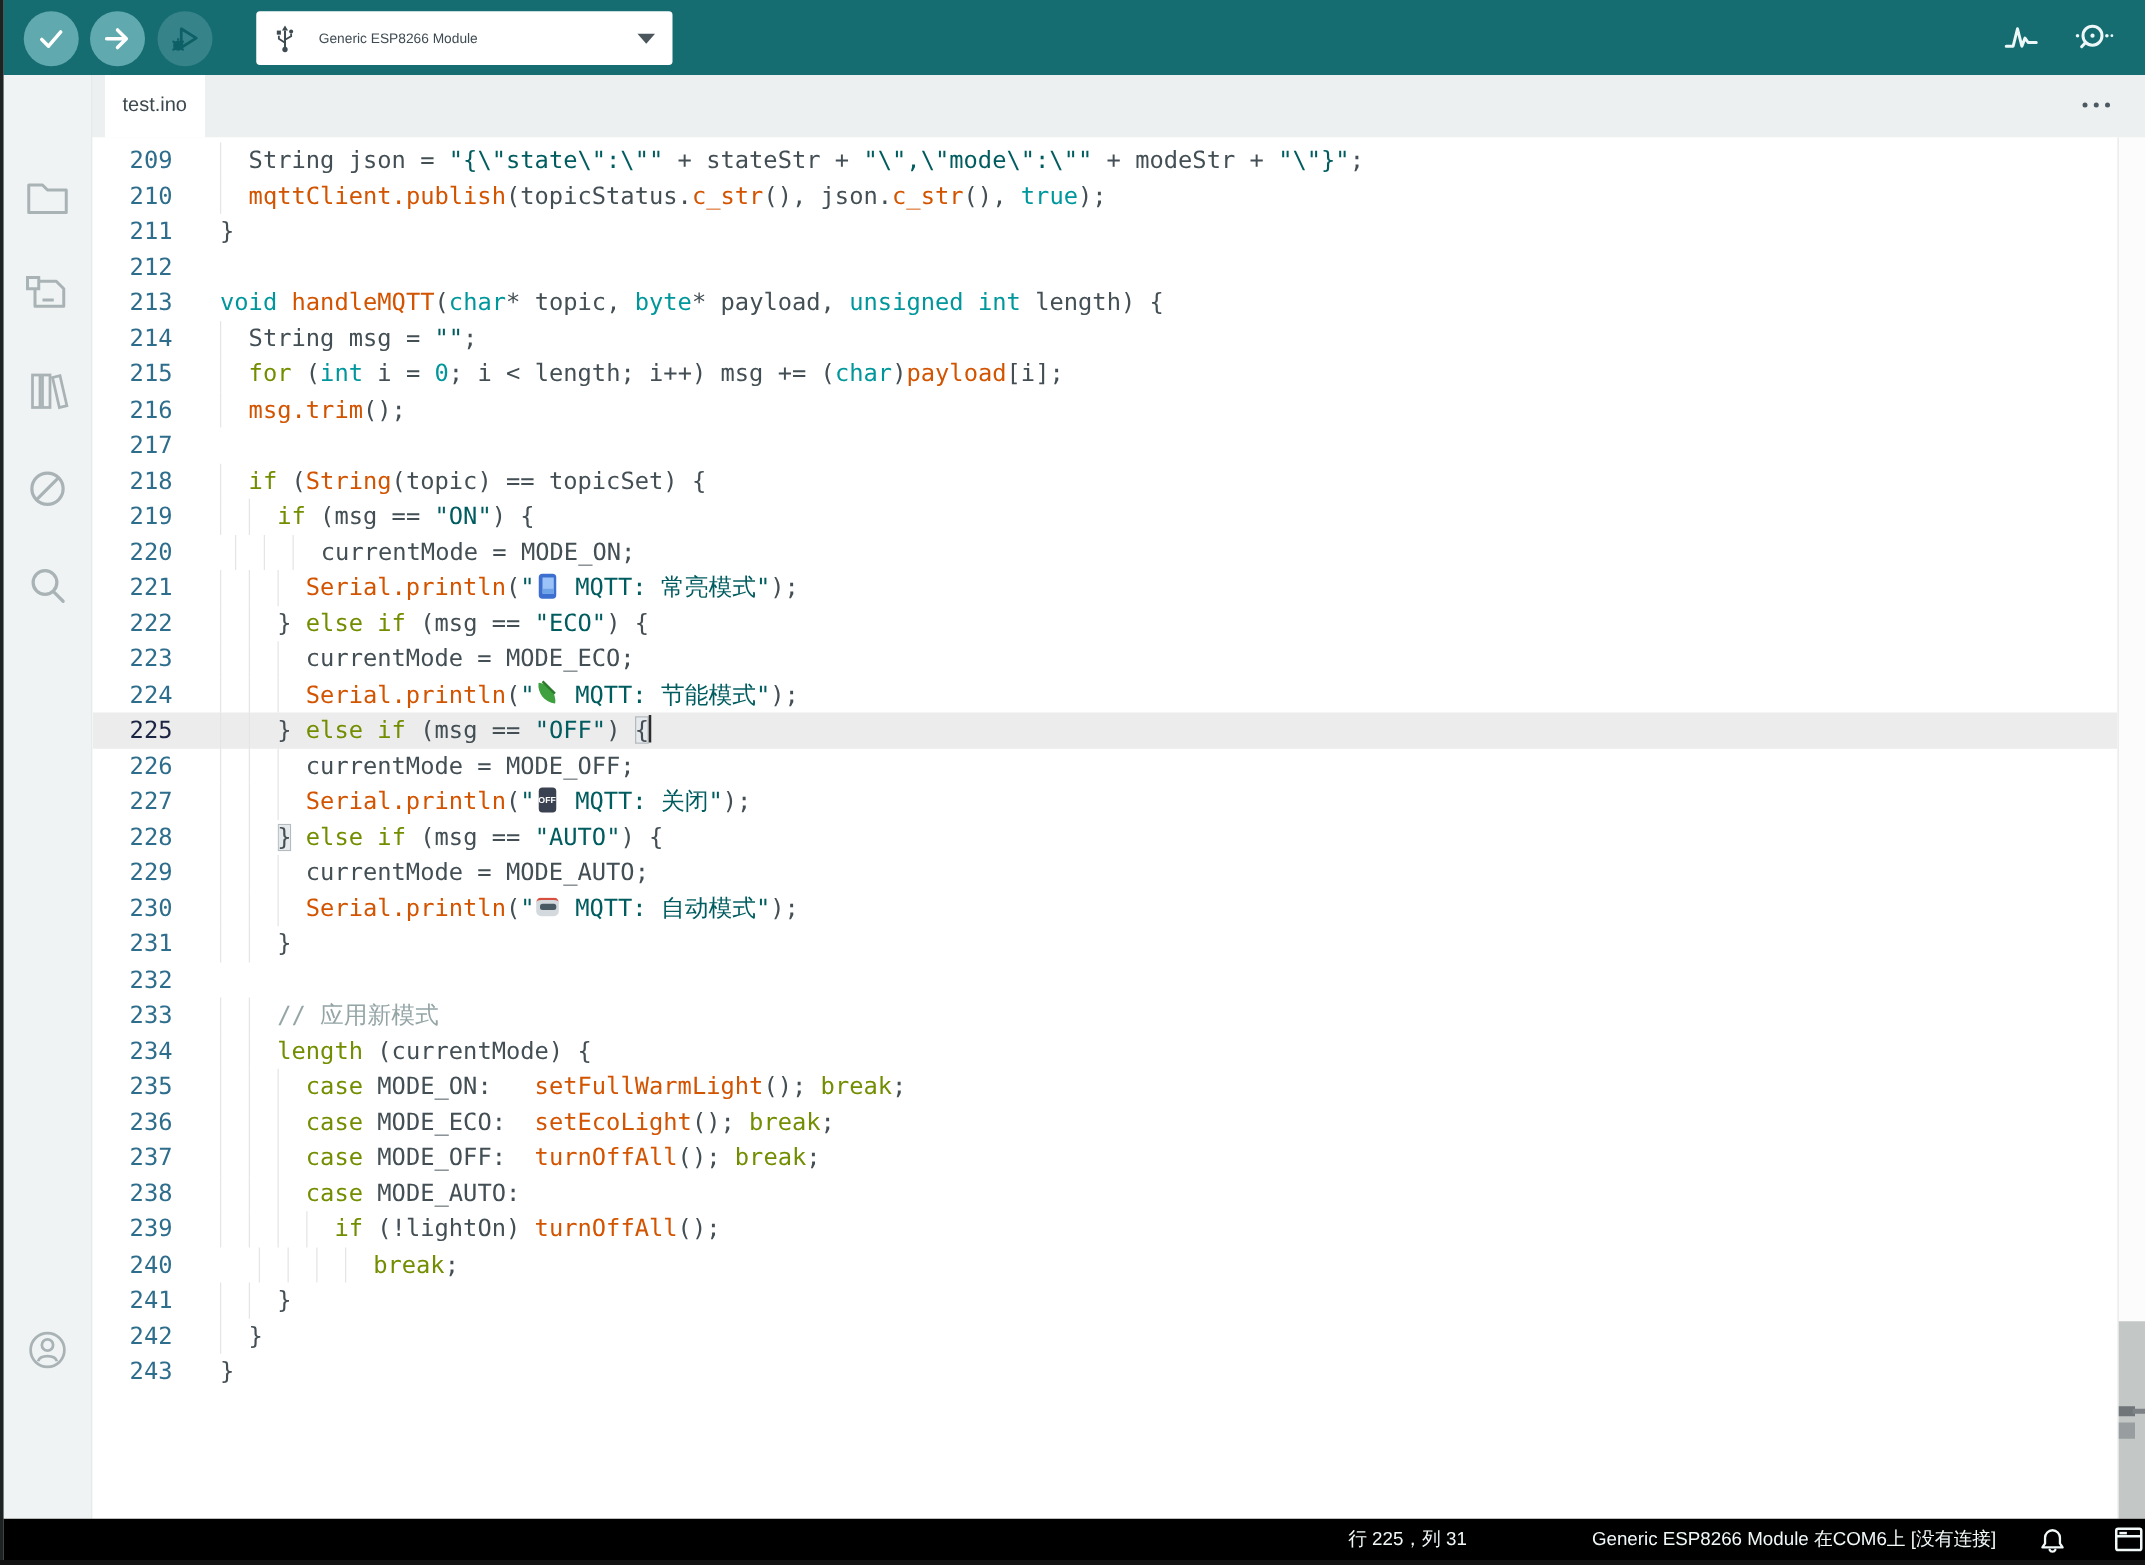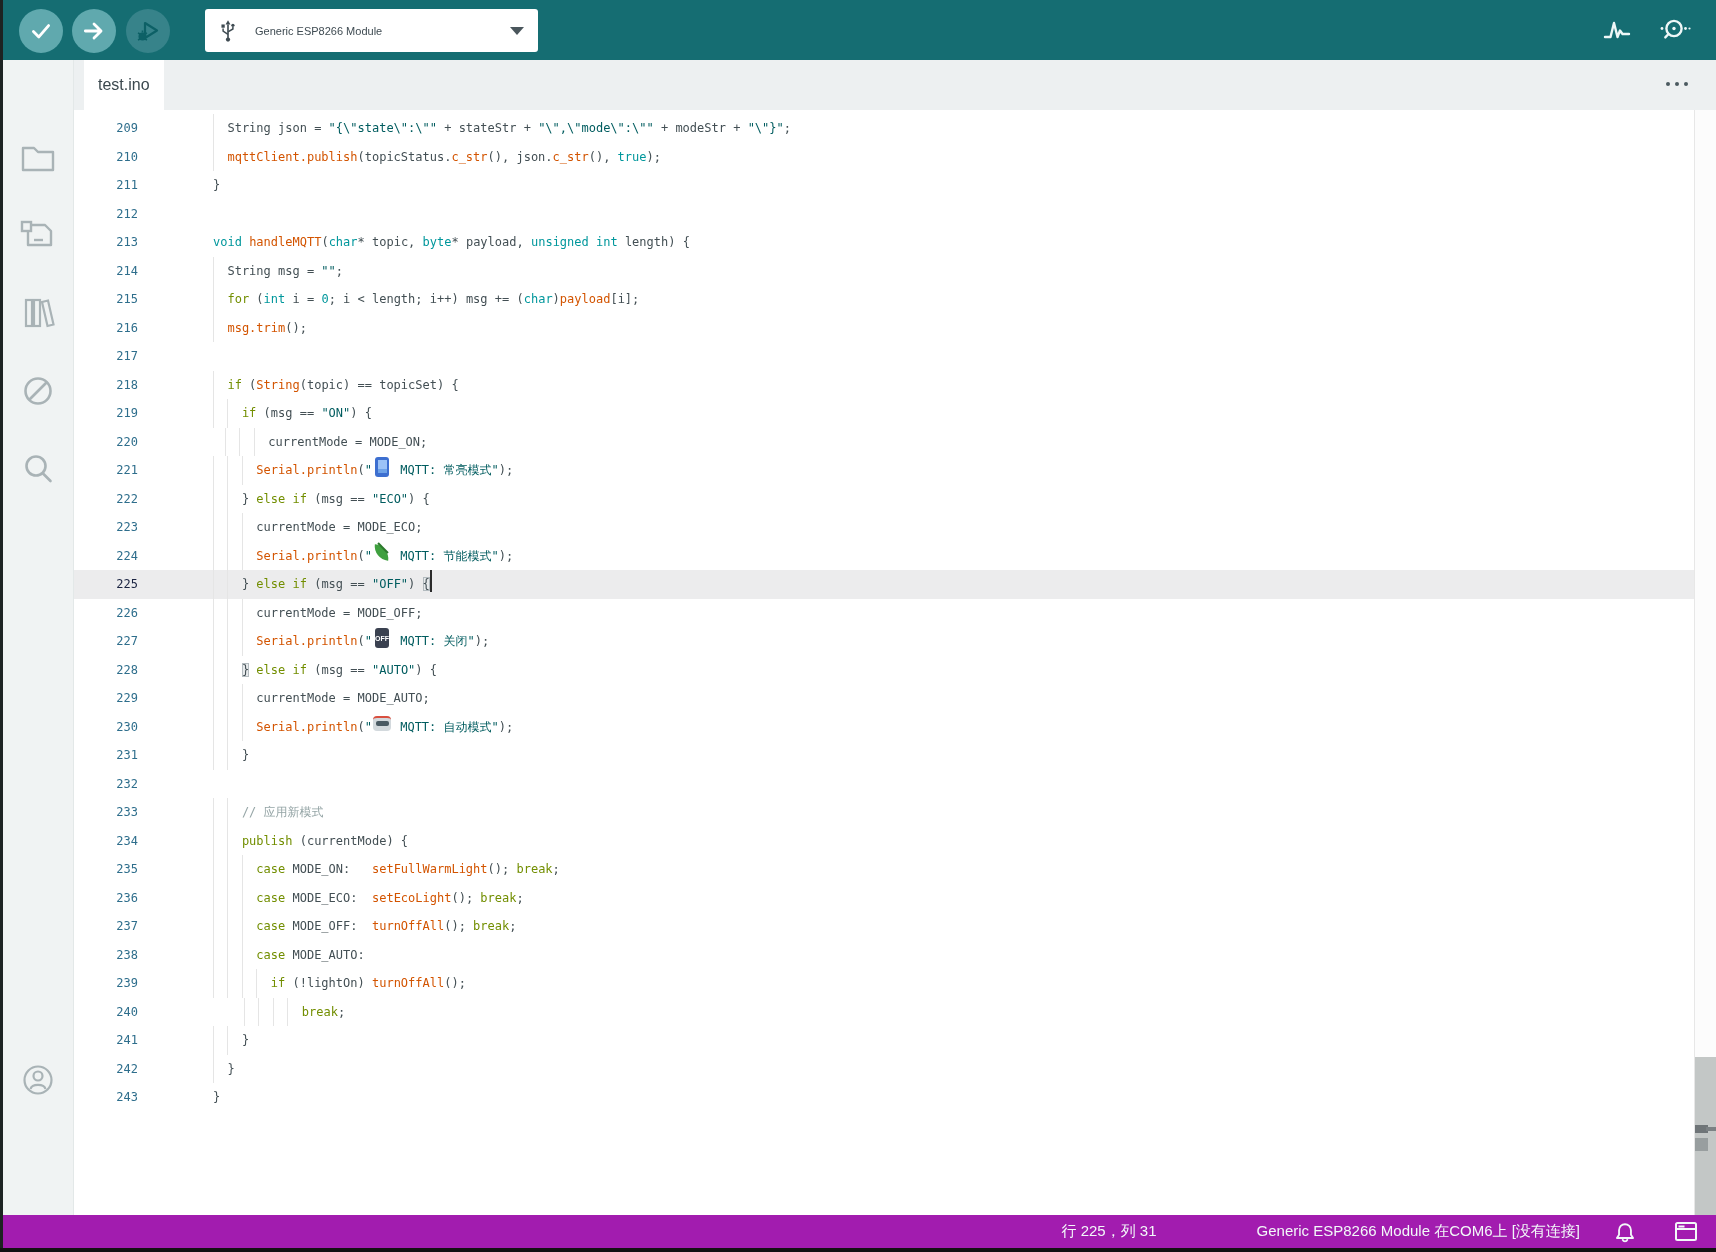--- a/index.html
+++ b/index.html
@@ -36,21 +36,21 @@
 
   
   .sidebar{position:absolute;left:3px;top:60px;width:71px;height:1155px;background:#f0f3f3;
         border-right:1px solid #e3e8e8;box-sizing:border-box;}
   .side-ic{position:absolute;left:50%;transform:translateX(-50%);}
 
   
   .editor{position:absolute;left:74px;top:110px;width:1620px;height:1105px;background:#fff;overflow:hidden;}
   .rows{position:absolute;left:0;top:4px;right:0;}
   .row{display:flex;height:28.5px;line-height:28.5px;
-       font-family:"DejaVu Sans Mono","Liberation Mono",monospace;font-size:12px;gap:37px;}
+       font-family:"DejaVu Sans Mono","Liberation Mono",monospace;font-size:19px;}
   .row.current{background:#ececed;}
   .ln{flex:none;width:102px;text-align:right;padding-right:38px;box-sizing:border-box;
       color:#2e6e8c;user-select:none;}
   .row.current .ln{color:#1b2442;}
   .code{flex:1;white-space:pre;position:relative;color:#434f54;}
   .guide{position:absolute;top:0;bottom:0;width:1px;background:#e5e5e5;}
   .tk-p{color:#434f54;} .tk-k{color:#728E00;} .tk-t{color:#00979C;} .tk-s{color:#005C5F;}
   .tk-f{color:#D35400;} .tk-c{color:#95A5A6;} .tk-l{color:#00979C;}
   .tk-b{background:#e7eaec;box-shadow:inset 0 0 0 1px #b3bbbf;}
   .cursor{display:inline-block;width:2px;height:22px;background:#2b2b2b;vertical-align:-4px;}
@@ -76,23 +76,23 @@
 
   
   .scrollbar{position:absolute;left:1694px;top:110px;width:22px;height:1105px;background:#fcfcfc;
         border-left:1px solid #e7e7e7;box-sizing:border-box;}
   .sb-thumb{position:absolute;left:0;top:947px;width:22px;height:158px;background:#c3c7c6;}
   .sb-mark1{position:absolute;left:0;top:1015px;width:13px;height:8px;background:#6f7578;}
   .sb-mark2{position:absolute;left:0;top:1028px;width:13px;height:13px;background:#989e9f;}
   .sb-mark3{position:absolute;left:11px;top:1017px;width:11px;height:4px;background:#7b8184;}
 
   
-  .statusbar{position:absolute;left:3px;top:1215px;width:1713px;height:33px;background:#a21caf;
+  .statusbar{position:absolute;left:3px;top:1215px;width:1713px;height:33px;background:#000000;
         display:flex;align-items:center;justify-content:flex-end;box-sizing:border-box;
-        padding-right:18px;color:#f2f9f9;font-size:15px;}
+        padding-right:1px;color:#f2f9f9;font-size:15px;}
   .sb-pos{margin-right:100px;}
   .sb-board{margin-right:34px;}
   .sb-bell{margin-right:38px;display:flex;align-items:center;}
   svg{display:block;}
 </style>
 </head>
 <body>
 
 <div class="app">
   <div class="edge-left"></div>
@@ -303,21 +303,21 @@
         <div class="row">
           <span class="ln">232</span>
           <span class="code" style="padding-left: 0ch;"></span>
         </div>
         <div class="row">
           <span class="ln">233</span>
           <span class="code" style="padding-left: 4ch;"><i class="guide" style="left: 0ch;"></i><i class="guide" style="left: 2ch;"></i><span class="tk-c">// 应用新模式</span></span>
         </div>
         <div class="row">
           <span class="ln">234</span>
-          <span class="code" style="padding-left: 4ch;"><i class="guide" style="left: 0ch;"></i><i class="guide" style="left: 2ch;"></i><span class="tk-k">publish</span><span class="tk-p"> (currentMode) {</span></span>
+          <span class="code" style="padding-left: 4ch;"><i class="guide" style="left: 0ch;"></i><i class="guide" style="left: 2ch;"></i><span class="tk-k">length</span><span class="tk-p"> (currentMode) {</span></span>
         </div>
         <div class="row">
           <span class="ln">235</span>
           <span class="code" style="padding-left: 6ch;"><i class="guide" style="left: 0ch;"></i><i class="guide" style="left: 2ch;"></i><i class="guide" style="left: 4ch;"></i><span class="tk-k">case</span><span class="tk-p"> MODE_ON:   </span><span class="tk-f">setFullWarmLight</span><span class="tk-p">(); </span><span class="tk-k">break</span><span class="tk-p">;</span></span>
         </div>
         <div class="row">
           <span class="ln">236</span>
           <span class="code" style="padding-left: 6ch;"><i class="guide" style="left: 0ch;"></i><i class="guide" style="left: 2ch;"></i><i class="guide" style="left: 4ch;"></i><span class="tk-k">case</span><span class="tk-p"> MODE_ECO:  </span><span class="tk-f">setEcoLight</span><span class="tk-p">(); </span><span class="tk-k">break</span><span class="tk-p">;</span></span>
         </div>
         <div class="row">

